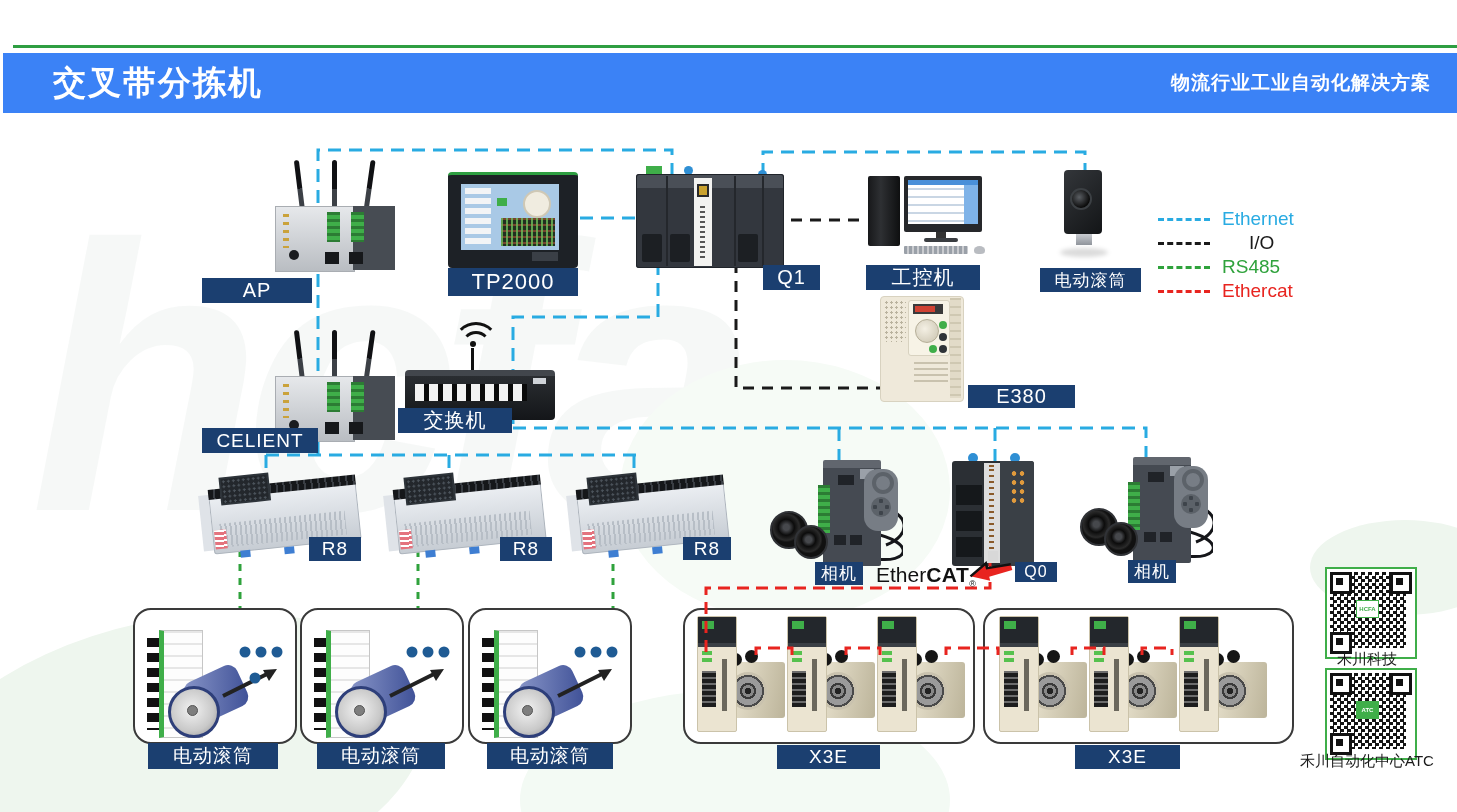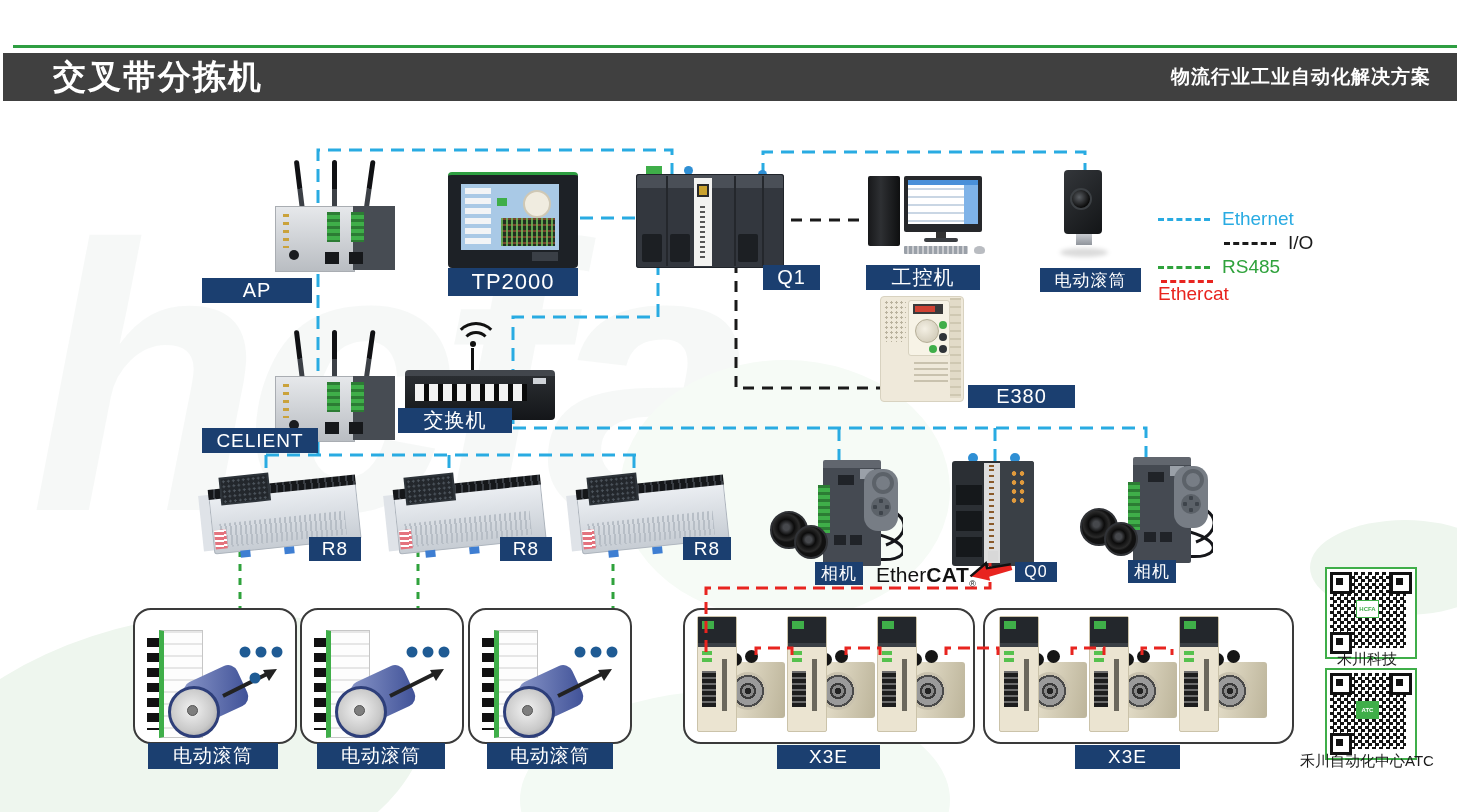--- a/index.html
+++ b/index.html
@@ -6,21 +6,21 @@
   body{width:1457px;height:812px;position:relative;overflow:hidden;
        font-family:"Liberation Sans","DejaVu Sans",sans-serif;}
   .abs{position:absolute;}
   
   .wm{position:absolute;z-index:0;pointer-events:none;}
   .wm-text{left:30px;top:160px;font-size:380px;font-style:italic;font-weight:bold;
            color:rgba(170,190,172,0.10);letter-spacing:-18px;}
   .blob{border-radius:50%;}
   
   .hairline{left:13px;top:45px;width:1444px;height:3px;background:#2e9e41;z-index:5;}
-  .hbar{left:3px;top:53px;width:1454px;height:48px;background:#404040;z-index:5;
+  .hbar{left:3px;top:53px;width:1454px;height:60px;background:#3b82f6;z-index:5;
         display:flex;align-items:center;justify-content:space-between;}
   .htitle{color:#fff;font-size:33px;font-weight:bold;margin-left:50px;letter-spacing:2px;}
   .hsub{color:#fff;font-size:19px;font-weight:600;margin-right:26px;letter-spacing:1px;}
   
   svg.wires{position:absolute;left:0;top:0;z-index:1;}
   svg.wires-top{position:absolute;left:0;top:0;z-index:4;}
   .eth{stroke:#29abe2;stroke-width:3;fill:none;stroke-dasharray:13 8;}
   .io{stroke:#1a1a1a;stroke-width:3;fill:none;stroke-dasharray:11 8;}
   .rs{stroke:#2fa23c;stroke-width:3;fill:none;stroke-dasharray:7 7;}
   .ec{stroke:#e8241f;stroke-width:3;fill:none;stroke-dasharray:12 7;}
@@ -618,29 +618,29 @@
 <div class="lbl" style="left:148px;top:743px;width:130px;height:26px;">电动滚筒</div>
 <div class="lbl" style="left:317px;top:743px;width:128px;height:26px;">电动滚筒</div>
 <div class="lbl" style="left:487px;top:743px;width:126px;height:26px;">电动滚筒</div>
 <div class="lbl" style="left:777px;top:745px;width:103px;height:24px;">X3E</div>
 <div class="lbl" style="left:1075px;top:745px;width:105px;height:24px;">X3E</div>
 
 <div class="lrow" style="left:1158px;top:208px;">
   <span class="ldash" style="border-color:#29abe2;"></span>
   <span class="ltext" style="color:#29abe2;">Ethernet</span>
 </div>
-<div class="lrow" style="left:1224px;top:232px;">
+<div class="lrow" style="left:1158px;top:232px;gap:27px;">
   <span class="ldash" style="border-color:#1a1a1a;"></span>
   <span class="ltext" style="color:#1a1a1a;">I/O</span>
 </div>
 <div class="lrow" style="left:1158px;top:256px;">
   <span class="ldash" style="border-color:#2fa23c;"></span>
   <span class="ltext" style="color:#2fa23c;">RS485</span>
 </div>
-<div class="lrow" style="left:1158px;top:280px;flex-direction:column;">
+<div class="lrow" style="left:1158px;top:280px;">
   <span class="ldash" style="border-color:#e8241f;"></span>
   <span class="ltext" style="color:#e8241f;">Ethercat</span>
 </div>
 
 <div class="qr" style="top:567px;">
   <div class="qr-in"></div>
   <div class="fin" style="left:3px;top:3px;"></div>
   <div class="fin" style="right:3px;top:3px;"></div>
   <div class="fin" style="left:3px;bottom:3px;"></div>
   <div class="qr-logo">HCFA</div>

